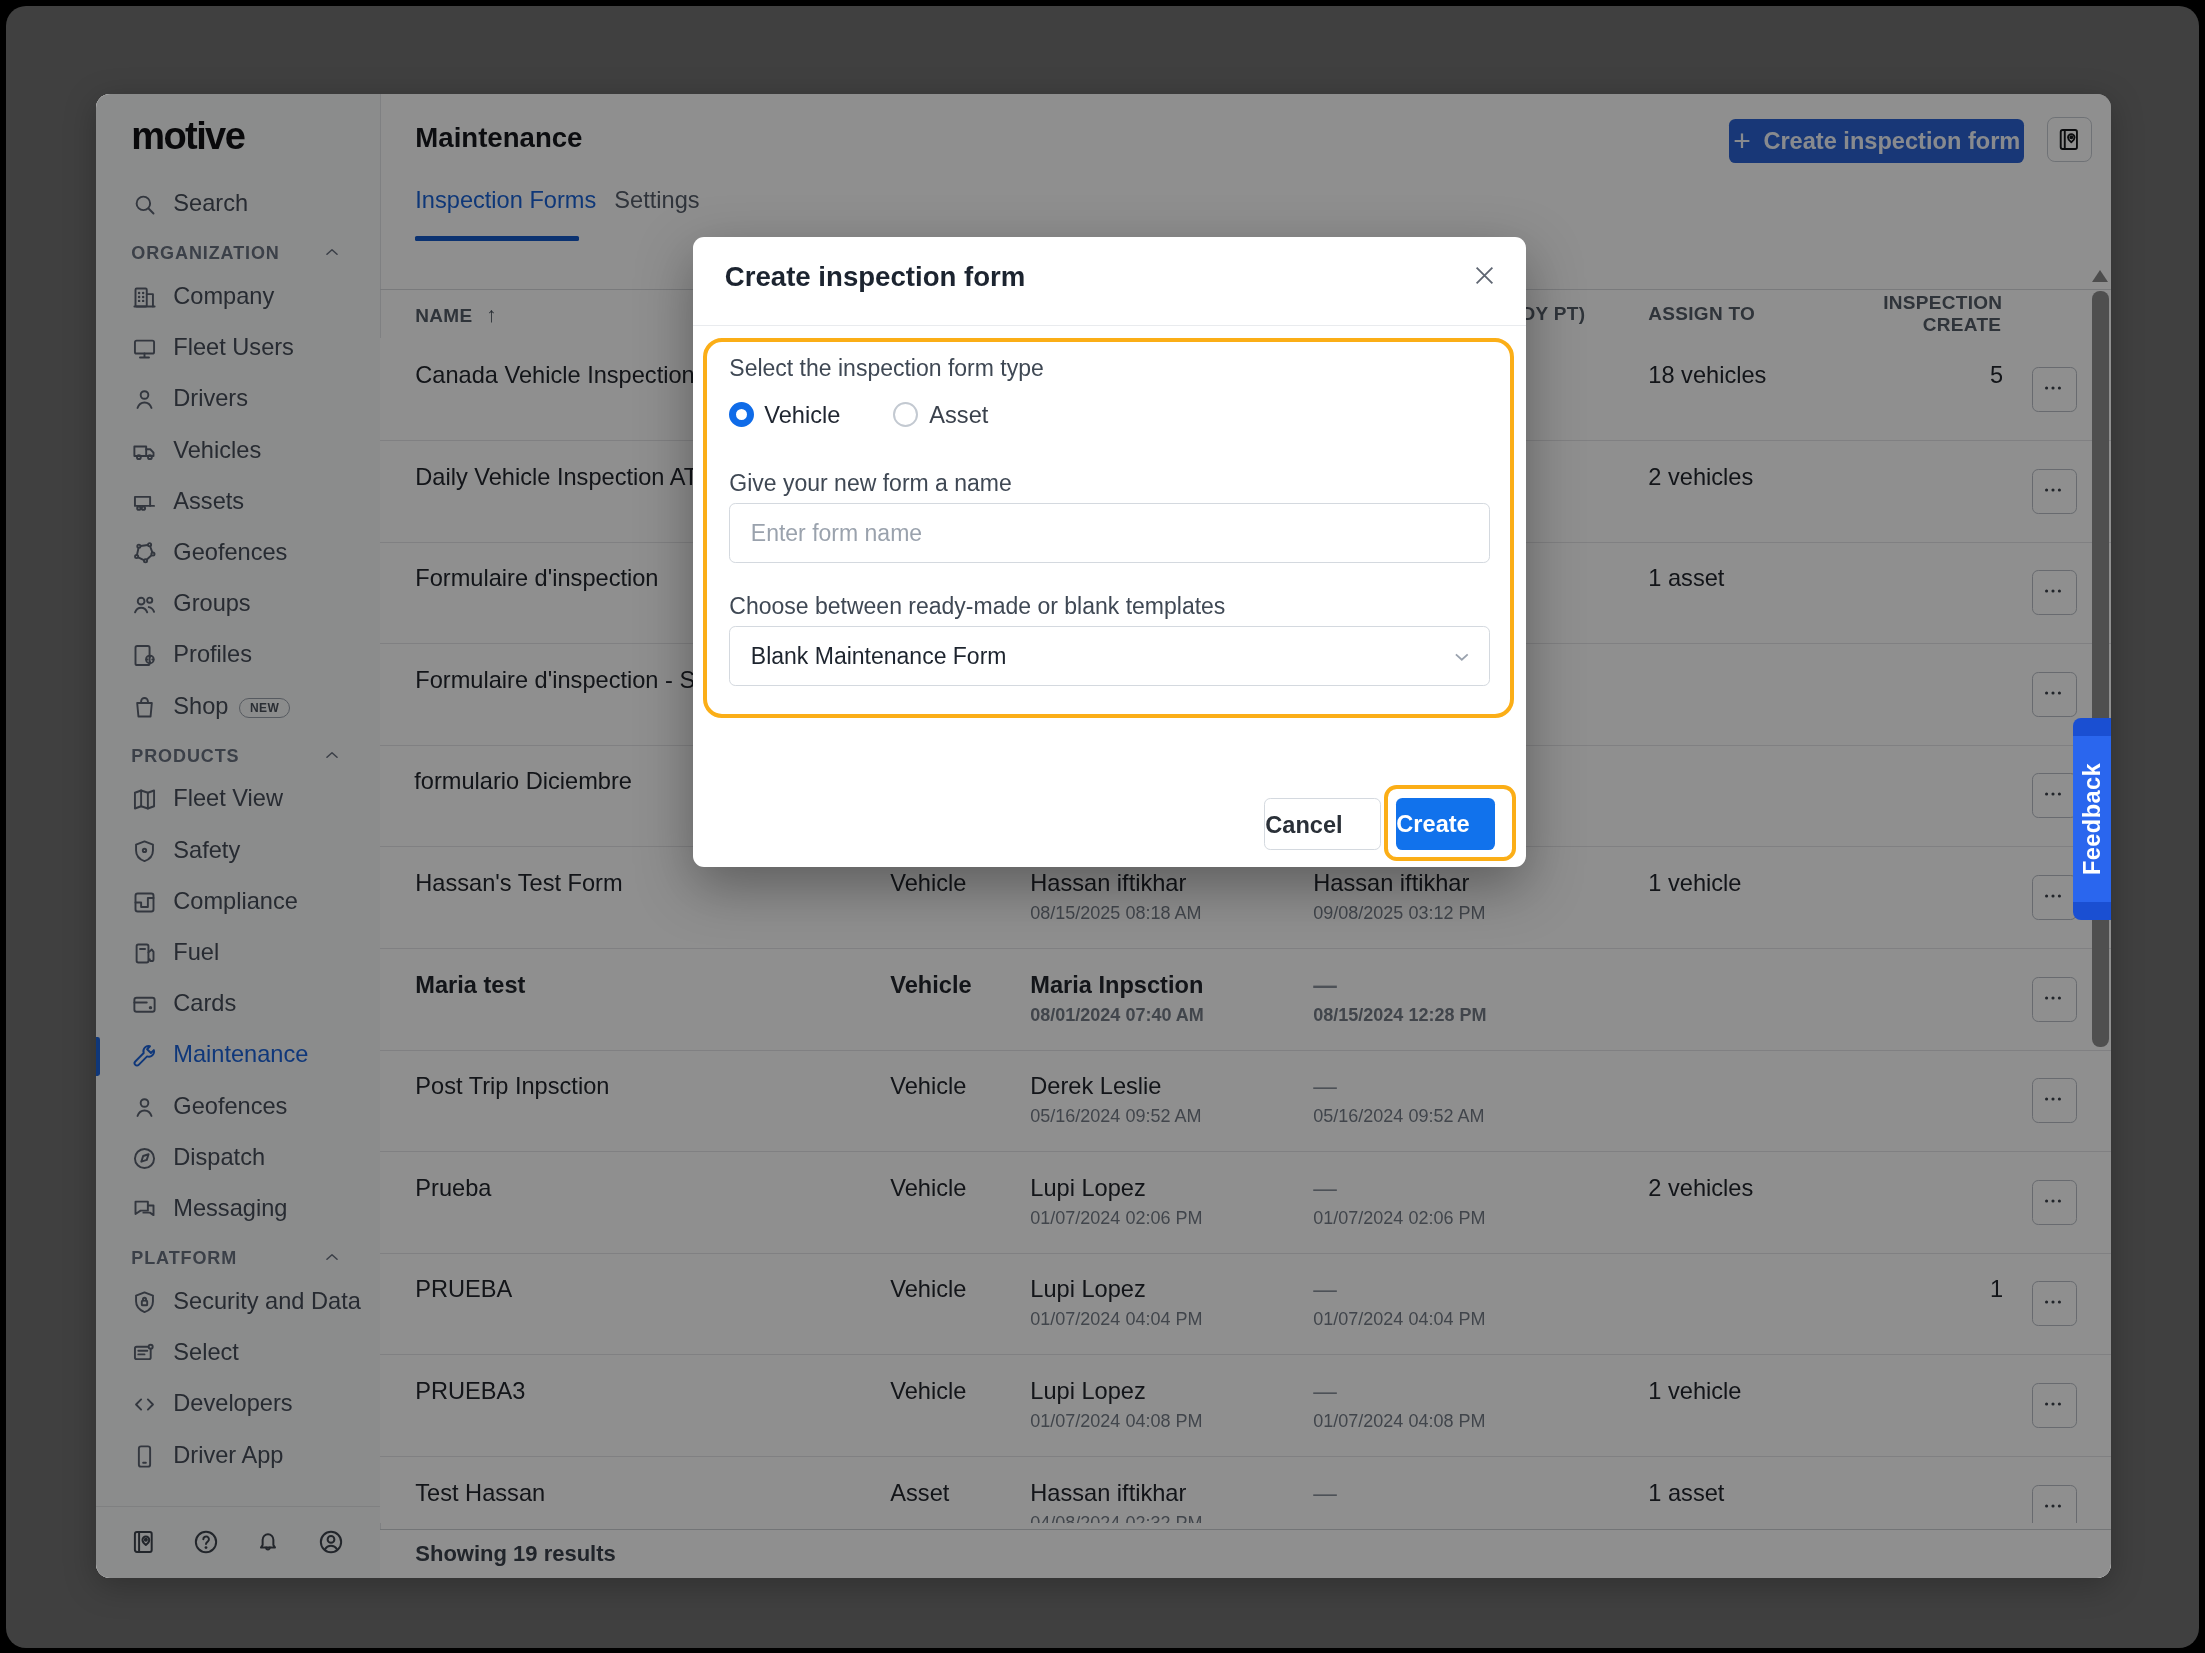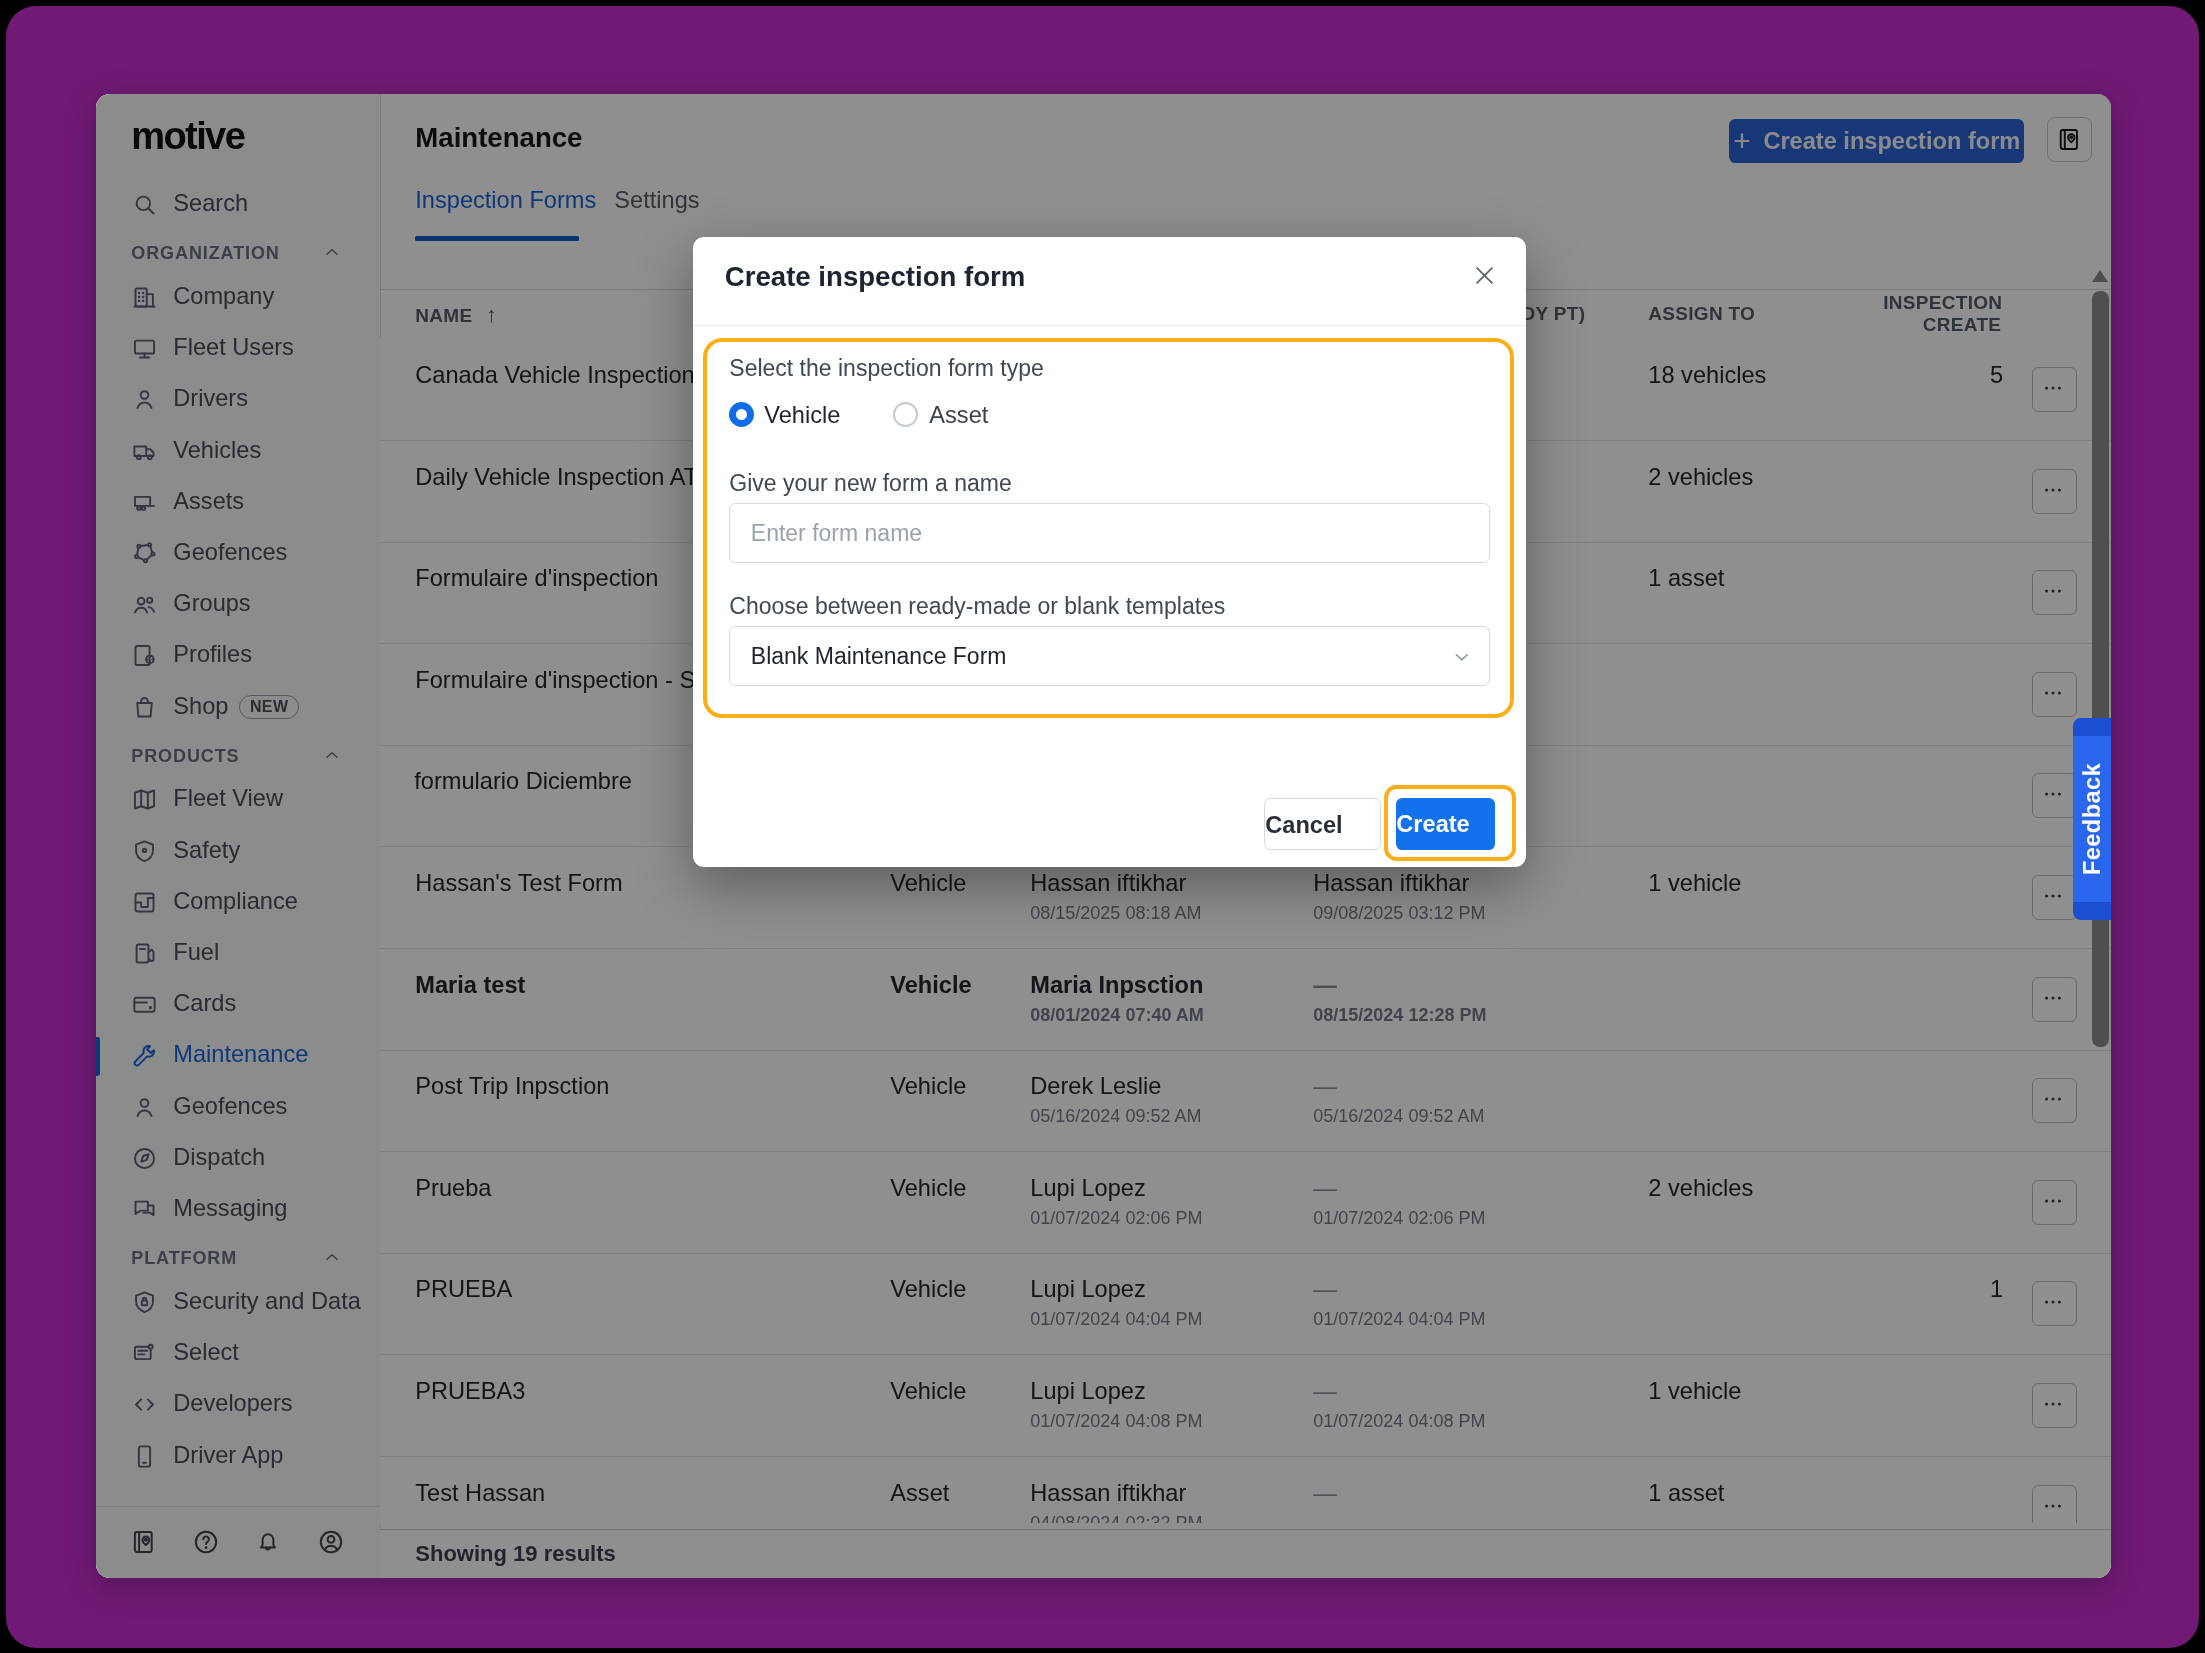--- a/index.html
+++ b/index.html
@@ -1,36 +1,36 @@
 <!DOCTYPE html>
 <html style="font-size:12.6px"><head>
 <meta charset="utf-8">
 <style>
   html,body{margin:0;padding:0;background:#000;}
   #canvas{position:relative;width:2205px;height:1654px;background:#000;overflow:hidden;
           font-family:"Liberation Sans",sans-serif;-webkit-font-smoothing:antialiased;}
-  .mat{position:absolute;inset:6.3px;background:#701a75;border-radius:30px;}
+  .mat{position:absolute;inset:6.3px;background:#404040;border-radius:20px;}
   .app{position:absolute;left:90px;top:88px;width:2015px;height:1484px;background:#fff;
        border-radius:14px;overflow:hidden;box-shadow:0 7.9px 31.5px rgba(0,0,0,.25);}
 
   
   .sidebar{position:absolute;left:0;top:0;width:284px;height:100%;background:#f8f9fa;border-right:0.8px solid #e3e5e8;}
   .logo{position:absolute;left:35px;top:20.5px;font-size:38px;font-weight:800;letter-spacing:-1.6px;color:#101114;}
   .nav{position:absolute;left:0;top:0;width:100%;}
   .nav-item{position:absolute;left:0;width:100%;height:51px;cursor:pointer;}
   .nav-item .ic{position:absolute;left:35px;top:11.8px;width:27px;height:27px;color:#5b московской?,#5b6370;color:#5b6370;}
   .nav-item .lb{position:absolute;left:77px;top:11px;font-size:23.6px;color:#474e59;white-space:nowrap;}
   .nav-item.active .lb{color:#1b63d9;}
   .nav-item.active .ic{color:#1b63d9;}
   .nav-item.active::before{content:"";position:absolute;left:0;top:6.3px;width:3.9px;height:39px;background:#1b63d9;border-radius:0 2.4px 2.4px 0;}
   .nav-label{position:absolute;left:0;width:100%;height:23.6px;}
   .nav-label .lb{position:absolute;left:35px;top:1.6px;font-size:18px;font-weight:700;letter-spacing:0.9px;color:#6a7280;}
   .nav-label .chev{position:absolute;left:225px;top:0px;width:22px;height:22px;color:#6a7280;}
   .badge-new{display:inline-block;margin-left:11px;border:1.6px solid #9aa1ab;border-radius:787px;
-             font-size:16px;font-weight:700;padding:1.6px 9.5px;color:#4b525c;vertical-align:2.4px;letter-spacing:0.4px;}
+             font-size:12px;font-weight:700;padding:1.6px 9.5px;color:#4b525c;vertical-align:2.4px;letter-spacing:0.4px;}
   .side-footer{position:absolute;left:0;bottom:0;width:100%;height:71px;border-top:0.8px solid #e2e4e7;}
   .side-footer .fic{position:absolute;top:20.5px;width:28px;height:28px;color:#3e444d;cursor:pointer;}
 
   
   .page-title{position:absolute;left:319px;top:28px;font-size:27.6px;font-weight:700;color:#16181d;}
   .tab{position:absolute;top:93px;font-size:23.6px;color:#565e6a;cursor:pointer;white-space:nowrap;}
   .tab.active{color:#1a63d6;}
   .tab-underline{position:absolute;left:319px;top:142px;width:164px;height:4.7px;background:#1559c9;border-radius:1.6px;}
   .btn-create{position:absolute;left:1633px;top:24.4px;width:295px;height:44px;background:#2b63d4;border-radius:6.3px;
               color:#f2f6fd;font-size:23.6px;font-weight:600;text-align:center;line-height:44px;cursor:pointer;}

